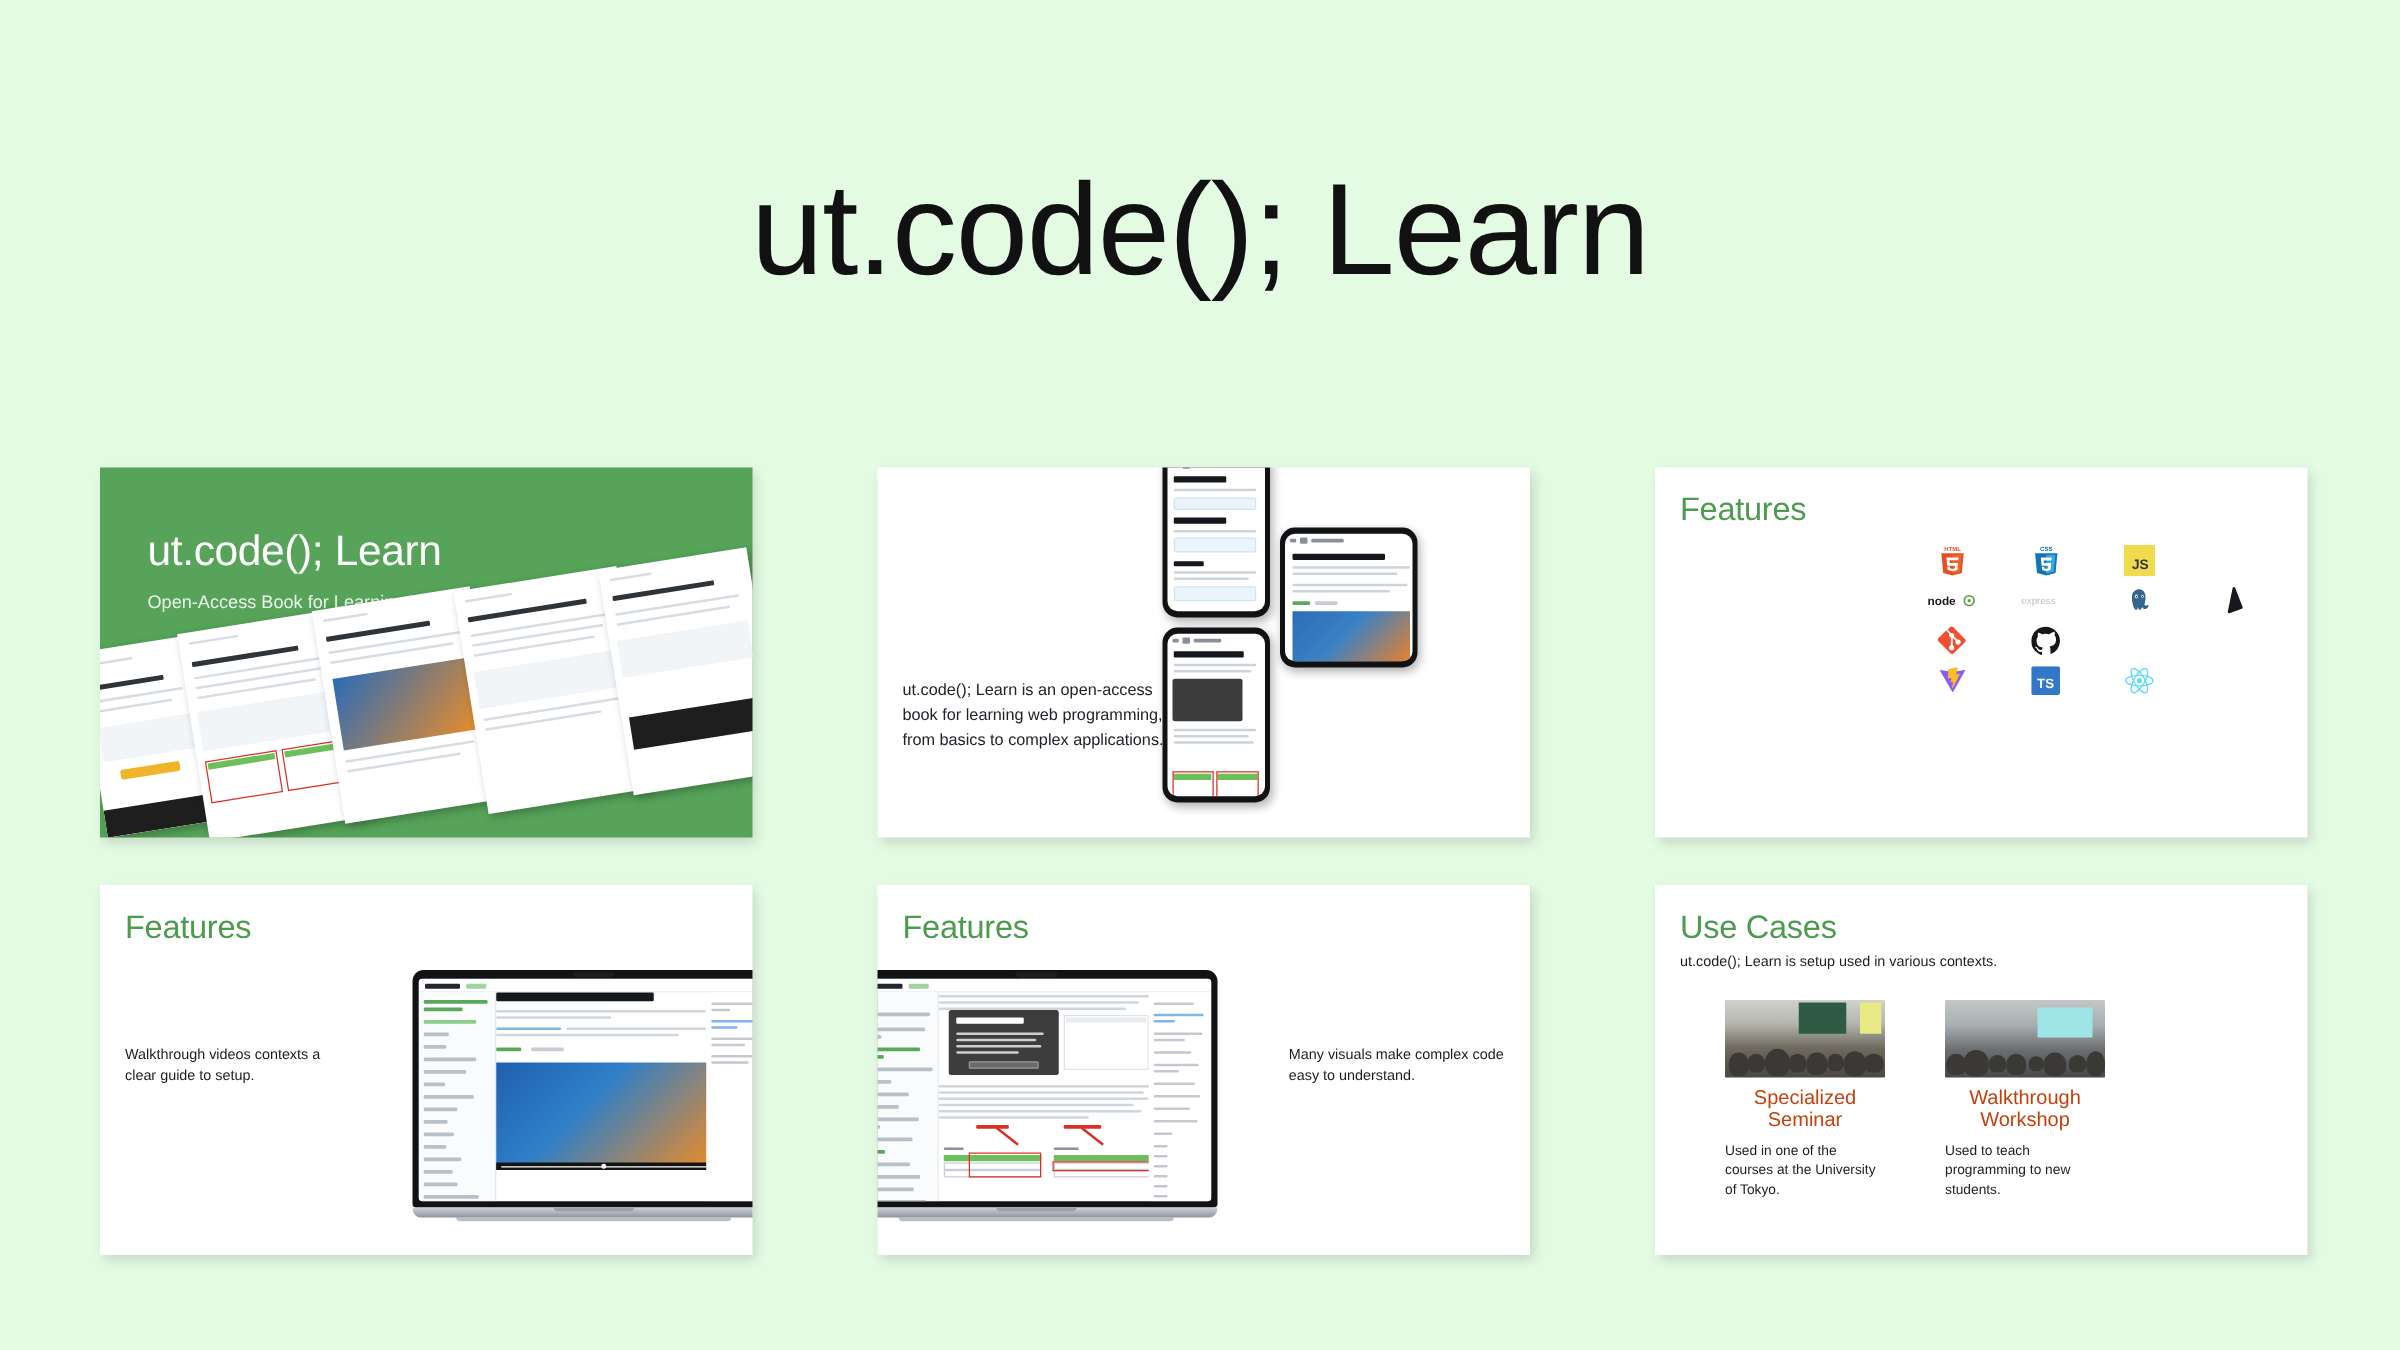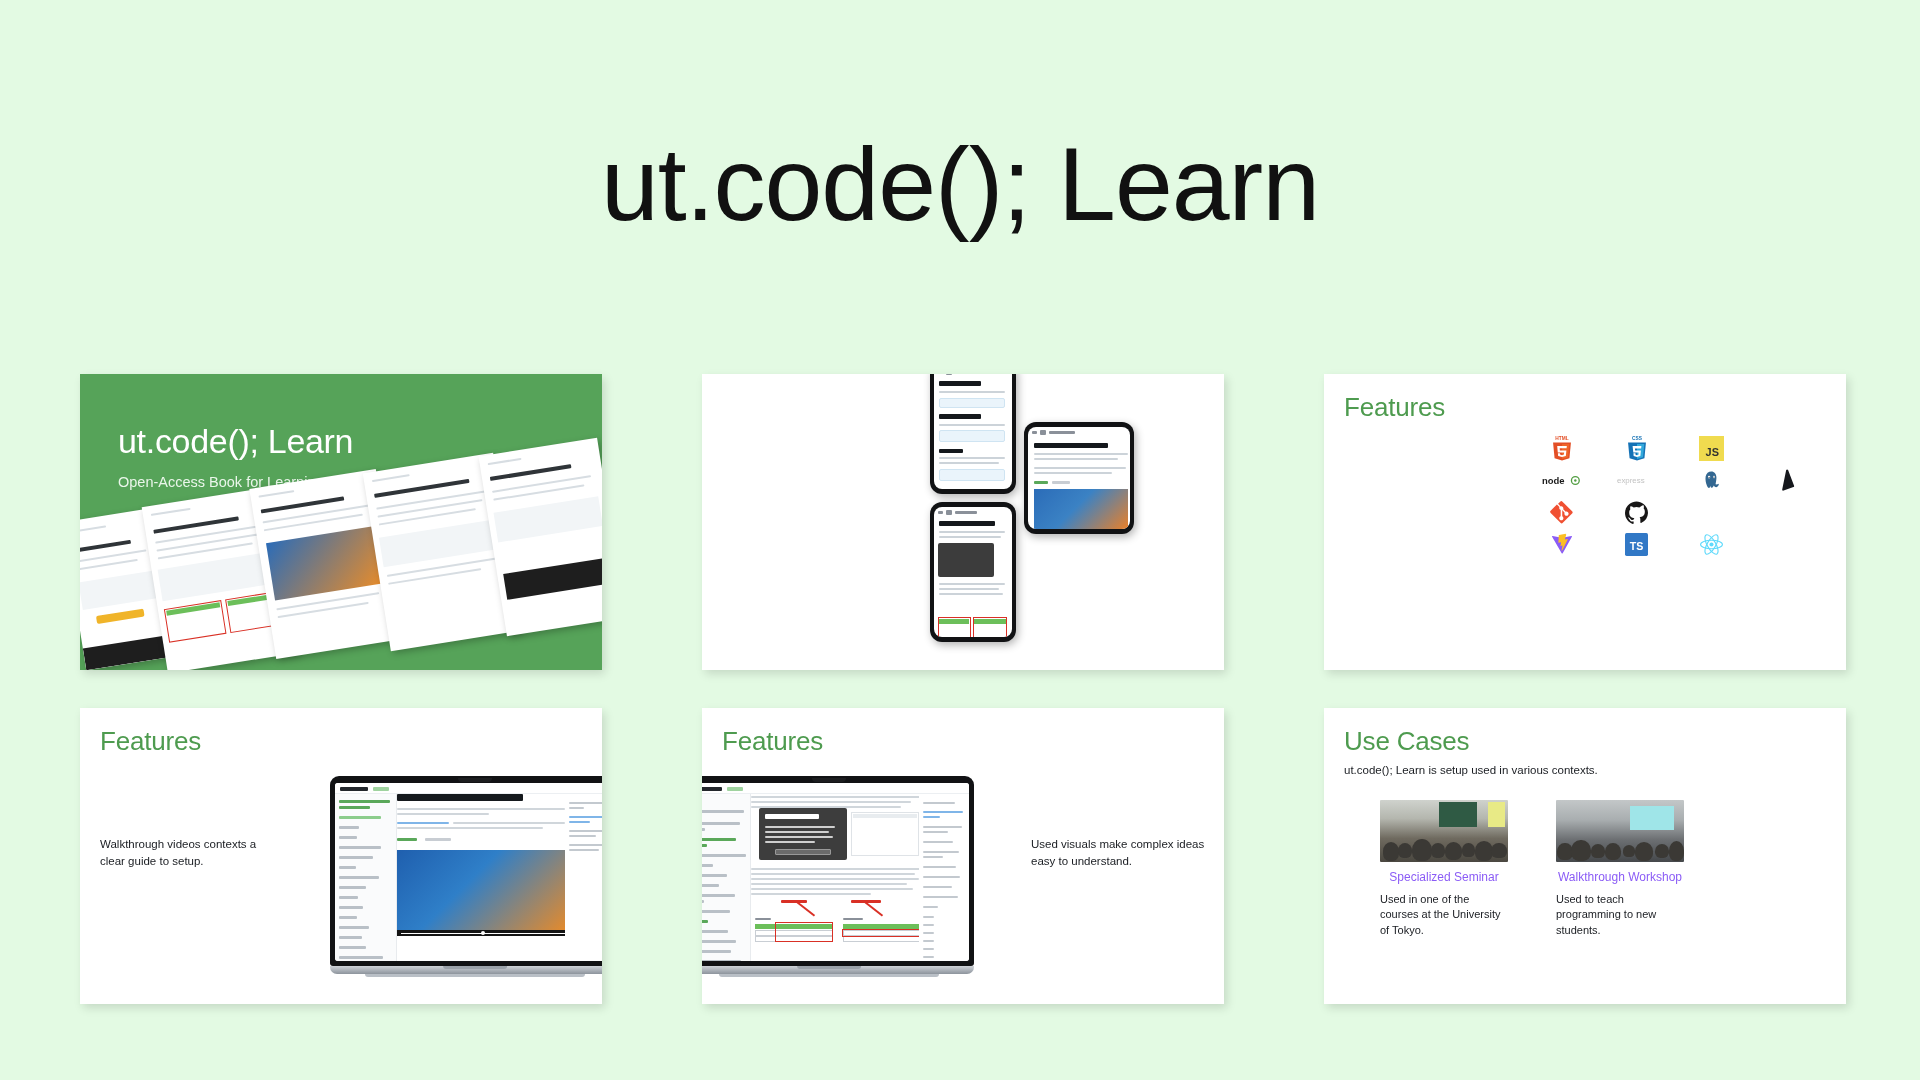--- a/index.html
+++ b/index.html
@@ -237,22 +237,22 @@
   .case-photo.workshop { background:linear-gradient(180deg,#c3c7c8 0%,#a9aeb0 32%,#6c6f72 64%,#45484b 100%); }
   .case-photo.workshop::before{
     content:""; position:absolute; right:8%; top:10%; width:34%; height:38%;
     background:#9fe5e8;
   }
   .crowd { position:absolute; left:0; right:0; bottom:0; height:58%; }
   .crowd span{ position:absolute; background:#3b3935; border-radius:50% 50% 40% 40%; }
   .case-title {
     margin-top: 8px;
     text-align: center;
-    font-size: 12px;
-    color: #8b5cf6;
+    font-size: 16px;
+    color: #c2410c;
   }
   .case-desc {
     margin-top: 8px;
     font-size: 11px;
     line-height: 1.4;
     color: #1a1d22;
   }
 </style>
 </head>
 <body>
@@ -316,20 +316,21 @@
         <div class="dh" style="left:8px; top:22px; width:82px;"></div>
         <div class="dl" style="left:8px; top:36px; width:100px;"></div>
         <div class="dl" style="left:8px; top:44px; width:92px;"></div>
         <div class="dside" style="left:6px; top:58px; width:106px; height:30px;"></div>
         <div class="ddark" style="left:6px; top:120px; width:106px; height:26px;"></div>
       </div>
     </div>
   </div>
 
   <div class="card">
+    <div class="c2-text">ut.code(); Learn is an open-access book for learning web programming, from basics to complex applications.</div>
 
     <div class="device" style="left:228px; top:-12px; width:86px; height:132px;">
       <div class="screen">
         <div class="scr-bar">
 
           <i style="left:8px; top:0; width:6px; height:5px;"></i>
 
         </div>
         <div class="scr-h" style="left:5px; top:14px; width:42px; height:5px;"></div>
         <div class="scr-l" style="left:5px; top:24px; width:66px;"></div>
@@ -534,21 +535,21 @@
           </div>
         </div>
       </div>
       <div class="lap-base"></div>
       <div class="lap-foot"></div>
     </div>
   </div>
 
   <div class="card">
     <div class="card-head">Features</div>
-    <div class="c5-text">Used visuals make complex ideas easy to understand.</div>
+    <div class="c5-text">Many visuals make complex code easy to understand.</div>
 
     <div class="laptop" style="left:-18px; top:68px; width:290px;">
       <div class="lap-screen" style="height:190px;">
         <div class="lap-inner">
           <div class="ui-top">
               <b></b>
               <s></s>
             </div>
           <div class="ui-side">
 

